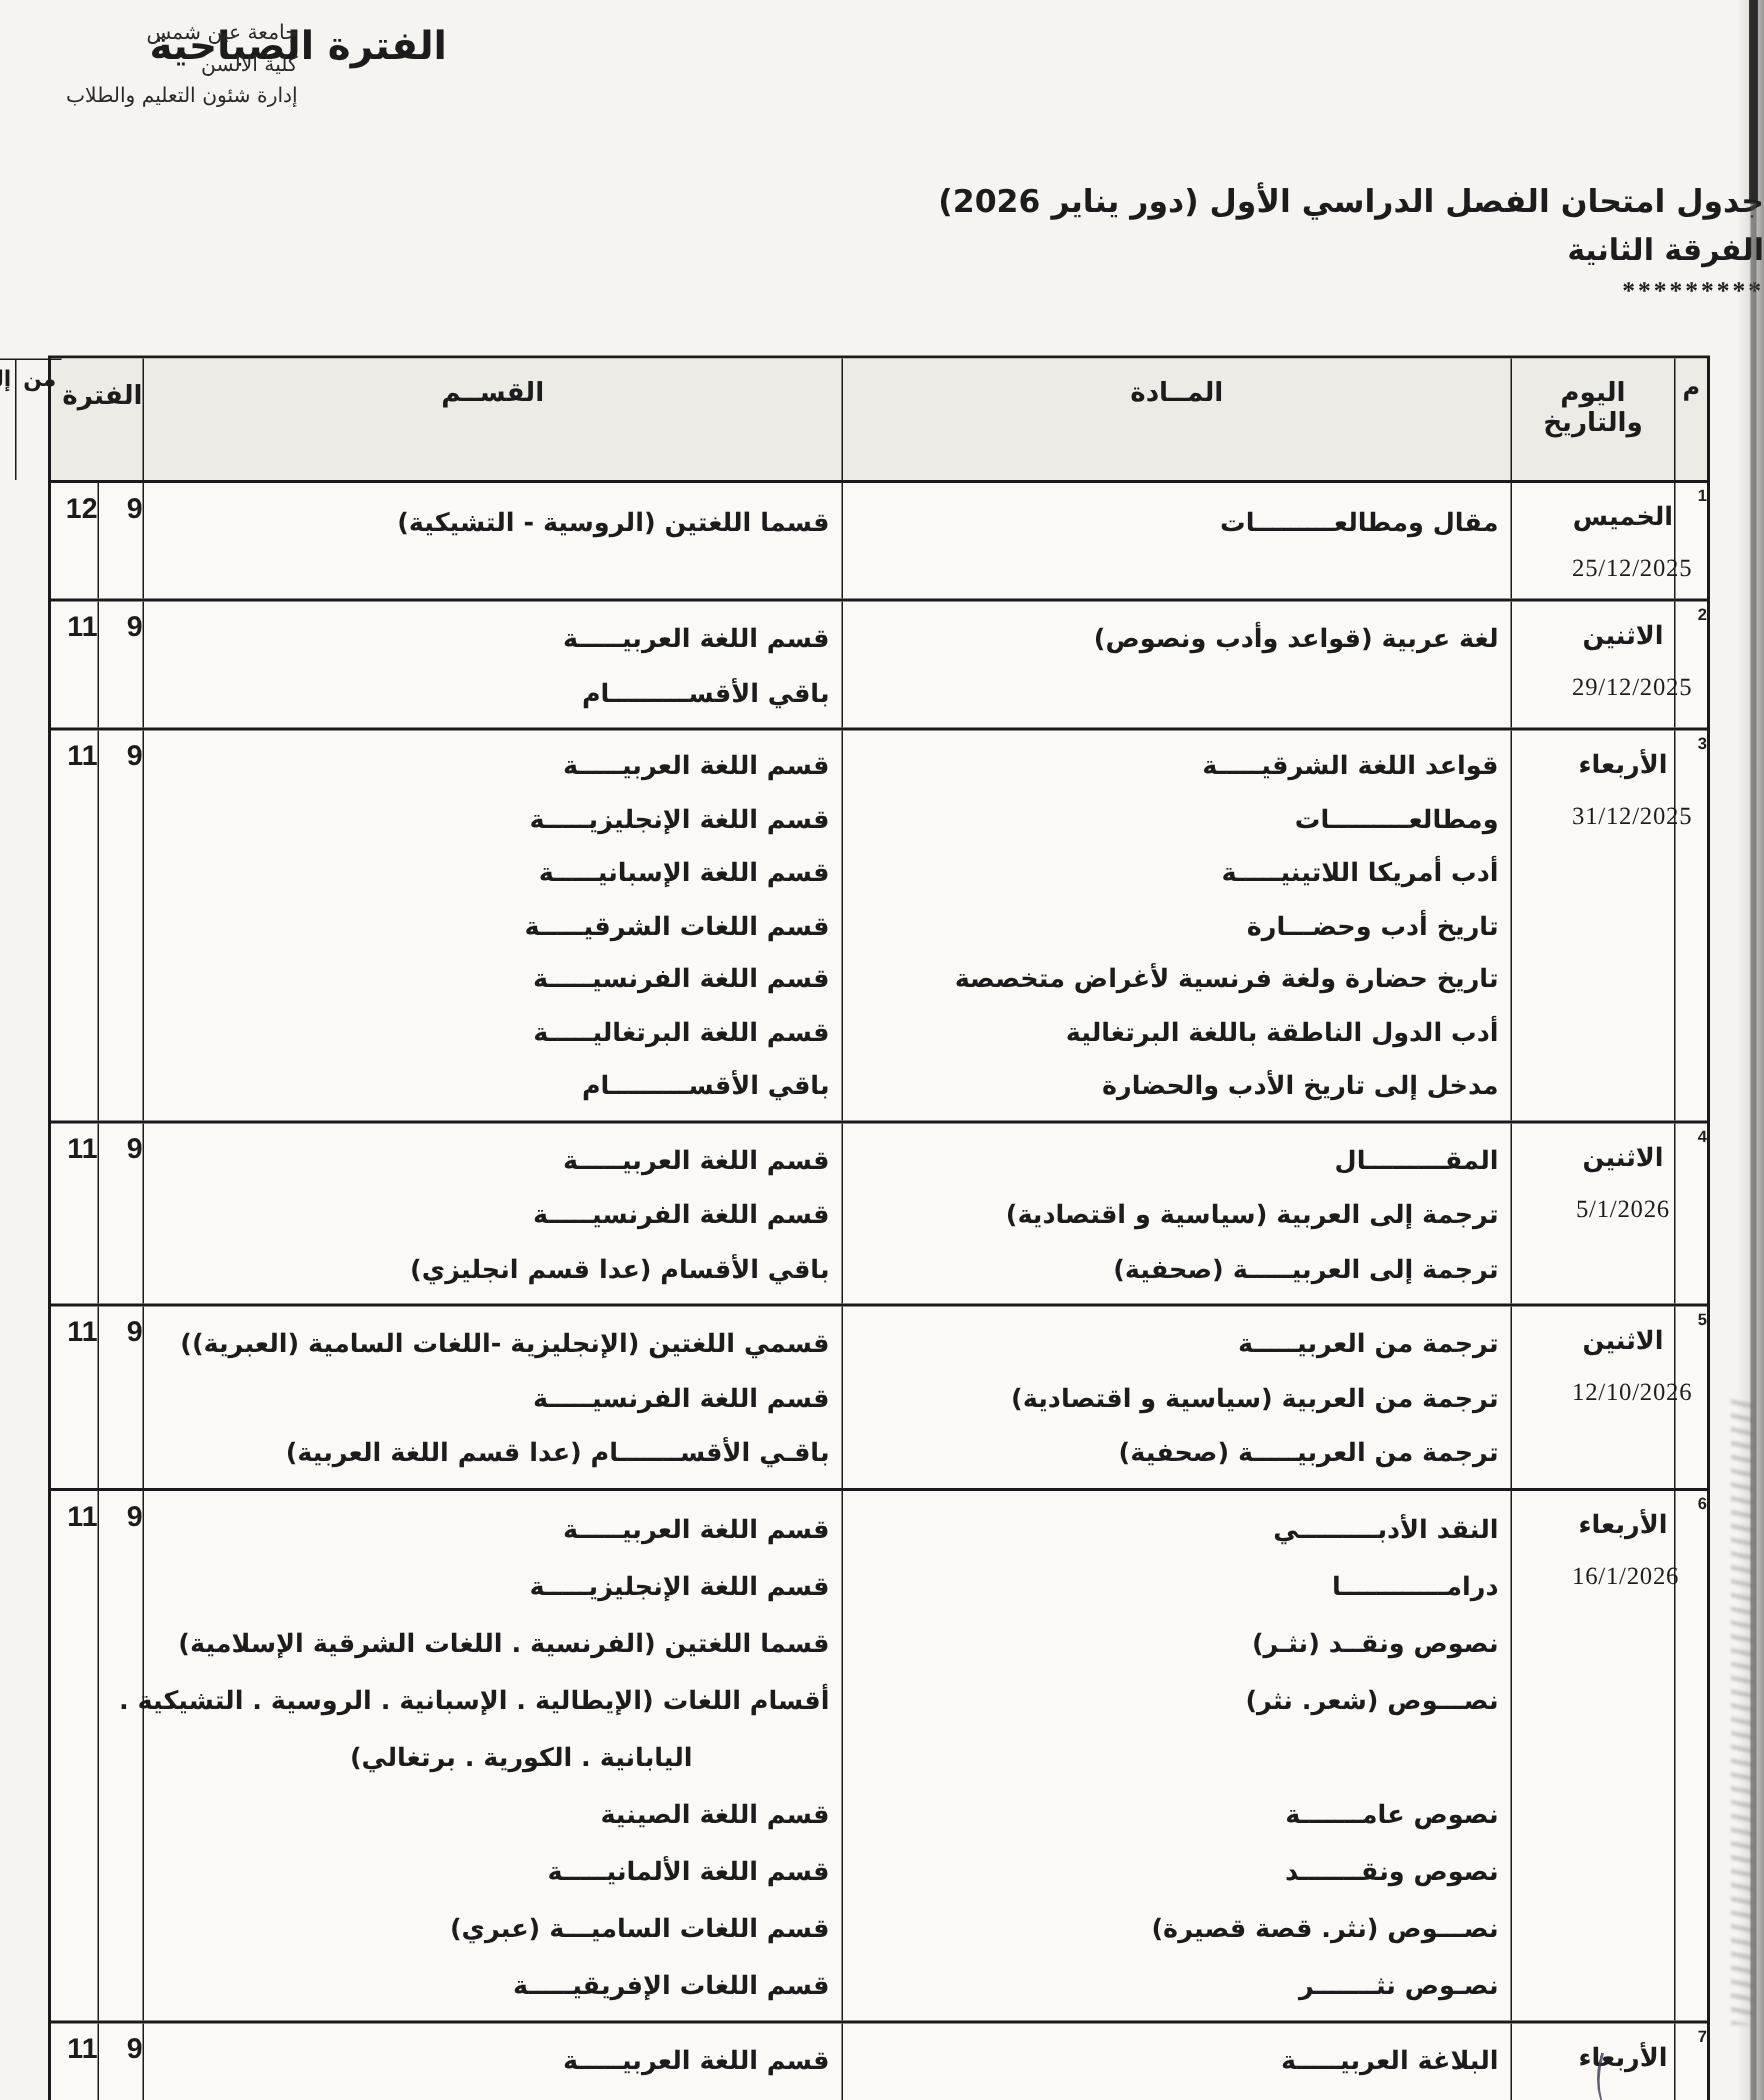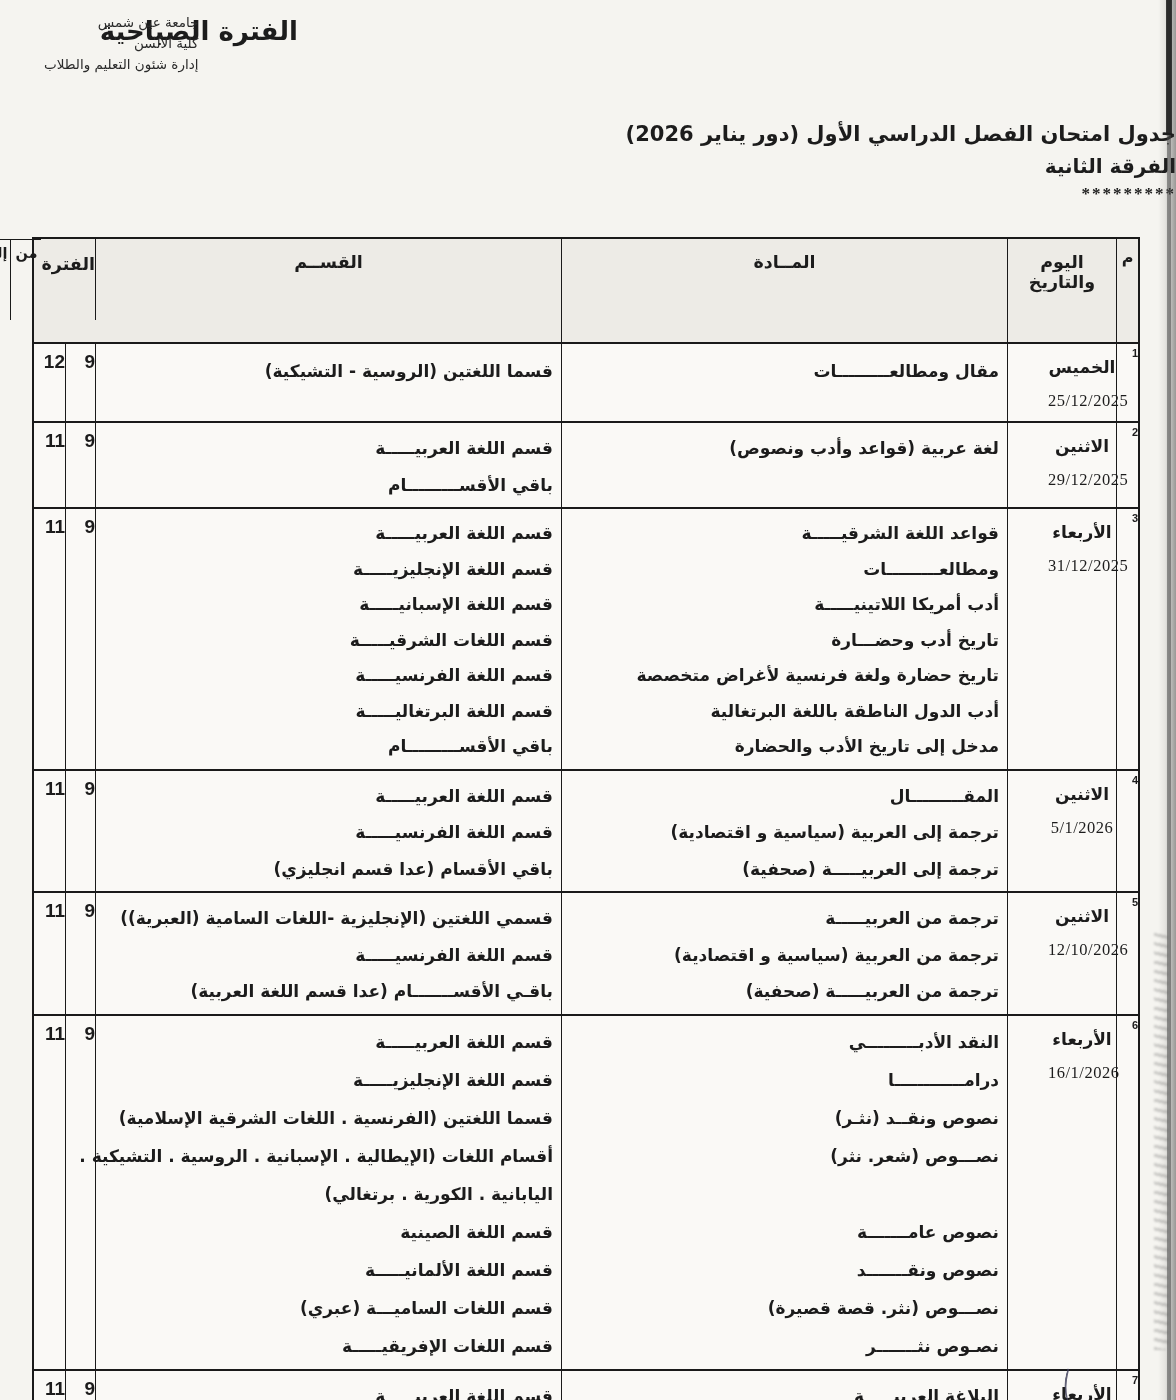--- a/index.html
+++ b/index.html
@@ -28,39 +28,39 @@
   .org div{white-space:nowrap;}
   .period-banner{position:absolute;top:16px;right:878px;font-size:26px;font-weight:700;white-space:nowrap;}
   .title-block{position:absolute;top:90px;left:0;width:100%;text-align:right;margin-top:32px;}
   .title-line{font-size:21px;font-weight:700;}
   .title-sub{font-size:20px;font-weight:700;margin-top:8px;}
   .title-stars{font-size:17px;font-weight:700;letter-spacing:2px;margin-top:6px;font-family:"Liberation Serif",serif;direction:ltr;}
 
   
   .table{position:absolute;top:237px;right:36px;width:1104px;border:2.5px solid #1a1a1a;background:#faf9f6;z-index:2;}
   .thead{display:grid;grid-template-columns:21px 109px 446px 466px 62px;background:#edebe6;}
-  .th{border-right:none;padding-top:13px;text-align:center;font-size:17.5px;font-weight:700;height:103px;box-sizing:border-box;}
+  .th{border-right:none;padding-top:13px;text-align:center;font-size:17.5px;font-weight:700;height:81px;box-sizing:border-box;}
   .th + .th{border-inline-start:1.8px solid #1a1a1a;}
   .th-serial{font-size:16px;padding-top:9px;}
   .period-group{display:flex;padding:0;border-inline-start:1.8px solid #1a1a1a;height:81px;box-sizing:border-box;}
   .period-label{height:52px;line-height:50px;text-align:center;font-size:17.5px;font-weight:700;}
   .period-sub{flex:1;display:grid;grid-template-columns:30px 32px;border-top:1.8px solid #1a1a1a;}
   .period-sub .sub{box-sizing:border-box;text-align:center;font-size:14.5px;font-weight:700;line-height:27px;}
   .period-sub .sub + .sub{border-inline-start:1.8px solid #1a1a1a;}
 
   .tr{display:grid;grid-template-columns:21px 109px 446px 466px 30px 32px;border-top:2px solid #1a1a1a;--lh:36.5px;}
   .td{box-sizing:border-box;min-height:10px;margin-left:40px;}
   .td + .td{border-inline-start:1.8px solid #1a1a1a;}
   .td-serial{font-size:11px;font-weight:700;text-align:center;padding-top:3px;font-family:"Liberation Sans",sans-serif;}
   .td-day{padding-top:8px;text-align:center;}
   .day-name{font-size:17px;font-weight:700;height:36px;line-height:30px;}
   .day-date{font-size:16.5px;font-family:"Liberation Serif","DejaVu Serif",serif;letter-spacing:.5px;margin-top:3px;direction:ltr;}
   .td-subj,.td-dept{padding:7px 8px 4px 6px;}
   .line{height:var(--lh);line-height:var(--lh);font-size:17px;font-weight:700;white-space:nowrap;text-align:right;overflow:visible;}
-  .line.cont-left{text-align:right;}
+  .line.cont-left{text-align:center;}
   .td-from,.td-to{text-align:center;padding-top:7px;font-size:19px;font-weight:700;font-family:"Liberation Sans",sans-serif;}
 
   
   .stamp{position:absolute;z-index:10;color:#2e4fae;mix-blend-mode:multiply;opacity:.92;}
   .pen-curve{position:absolute;top:1372px;left:1062px;width:34px;height:40px;border-left:2.5px solid #3a3a55;border-bottom-left-radius:60% 90%;transform:rotate(14deg);opacity:.8;z-index:4;}
 </style>
 </head>
 <body>
 
 <div class="page">

